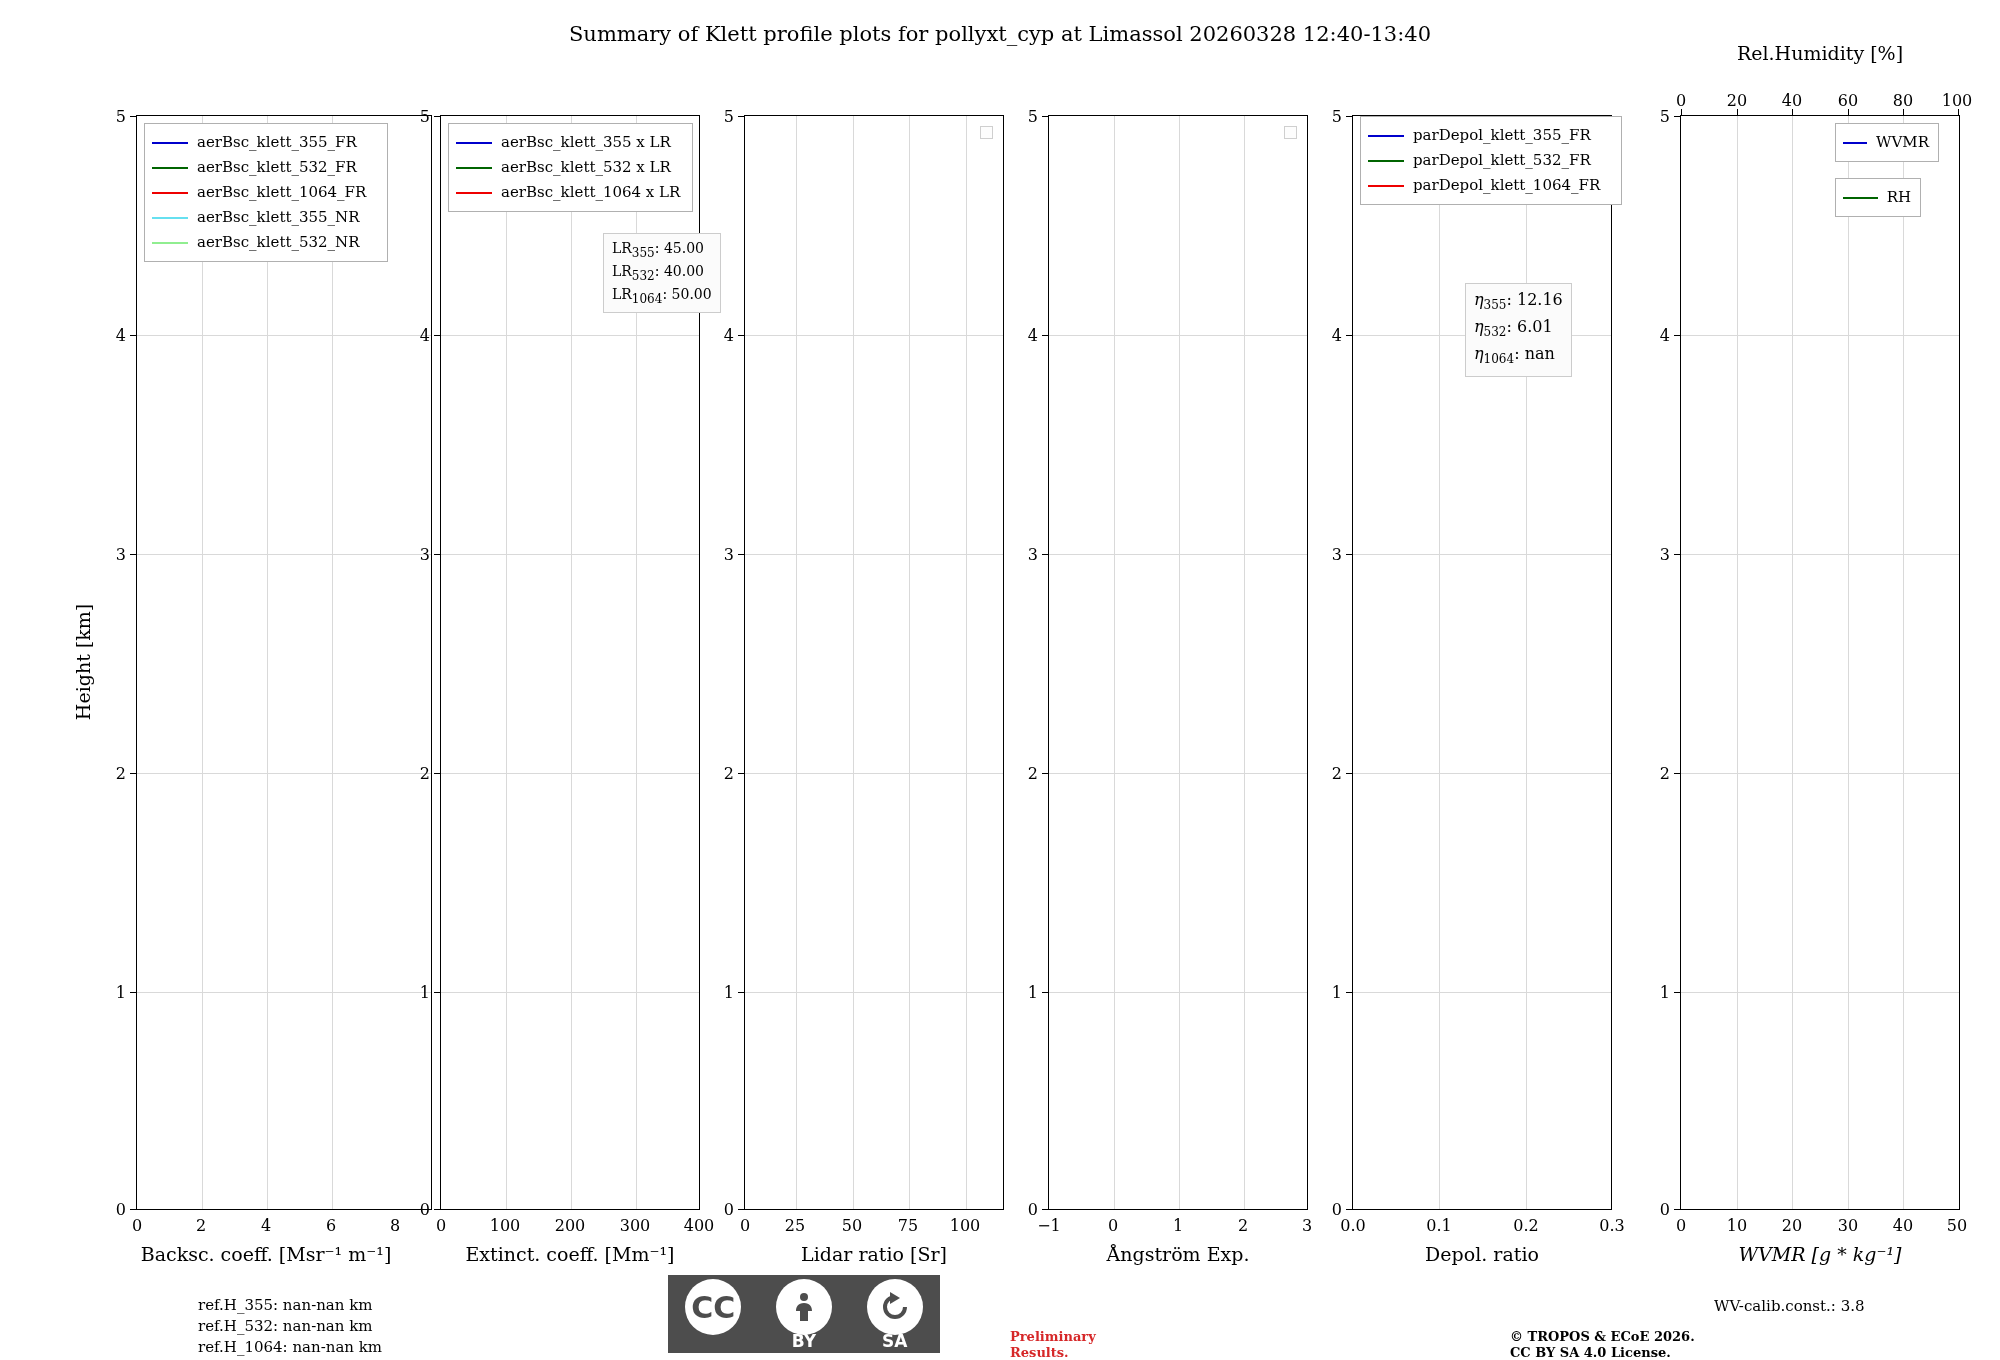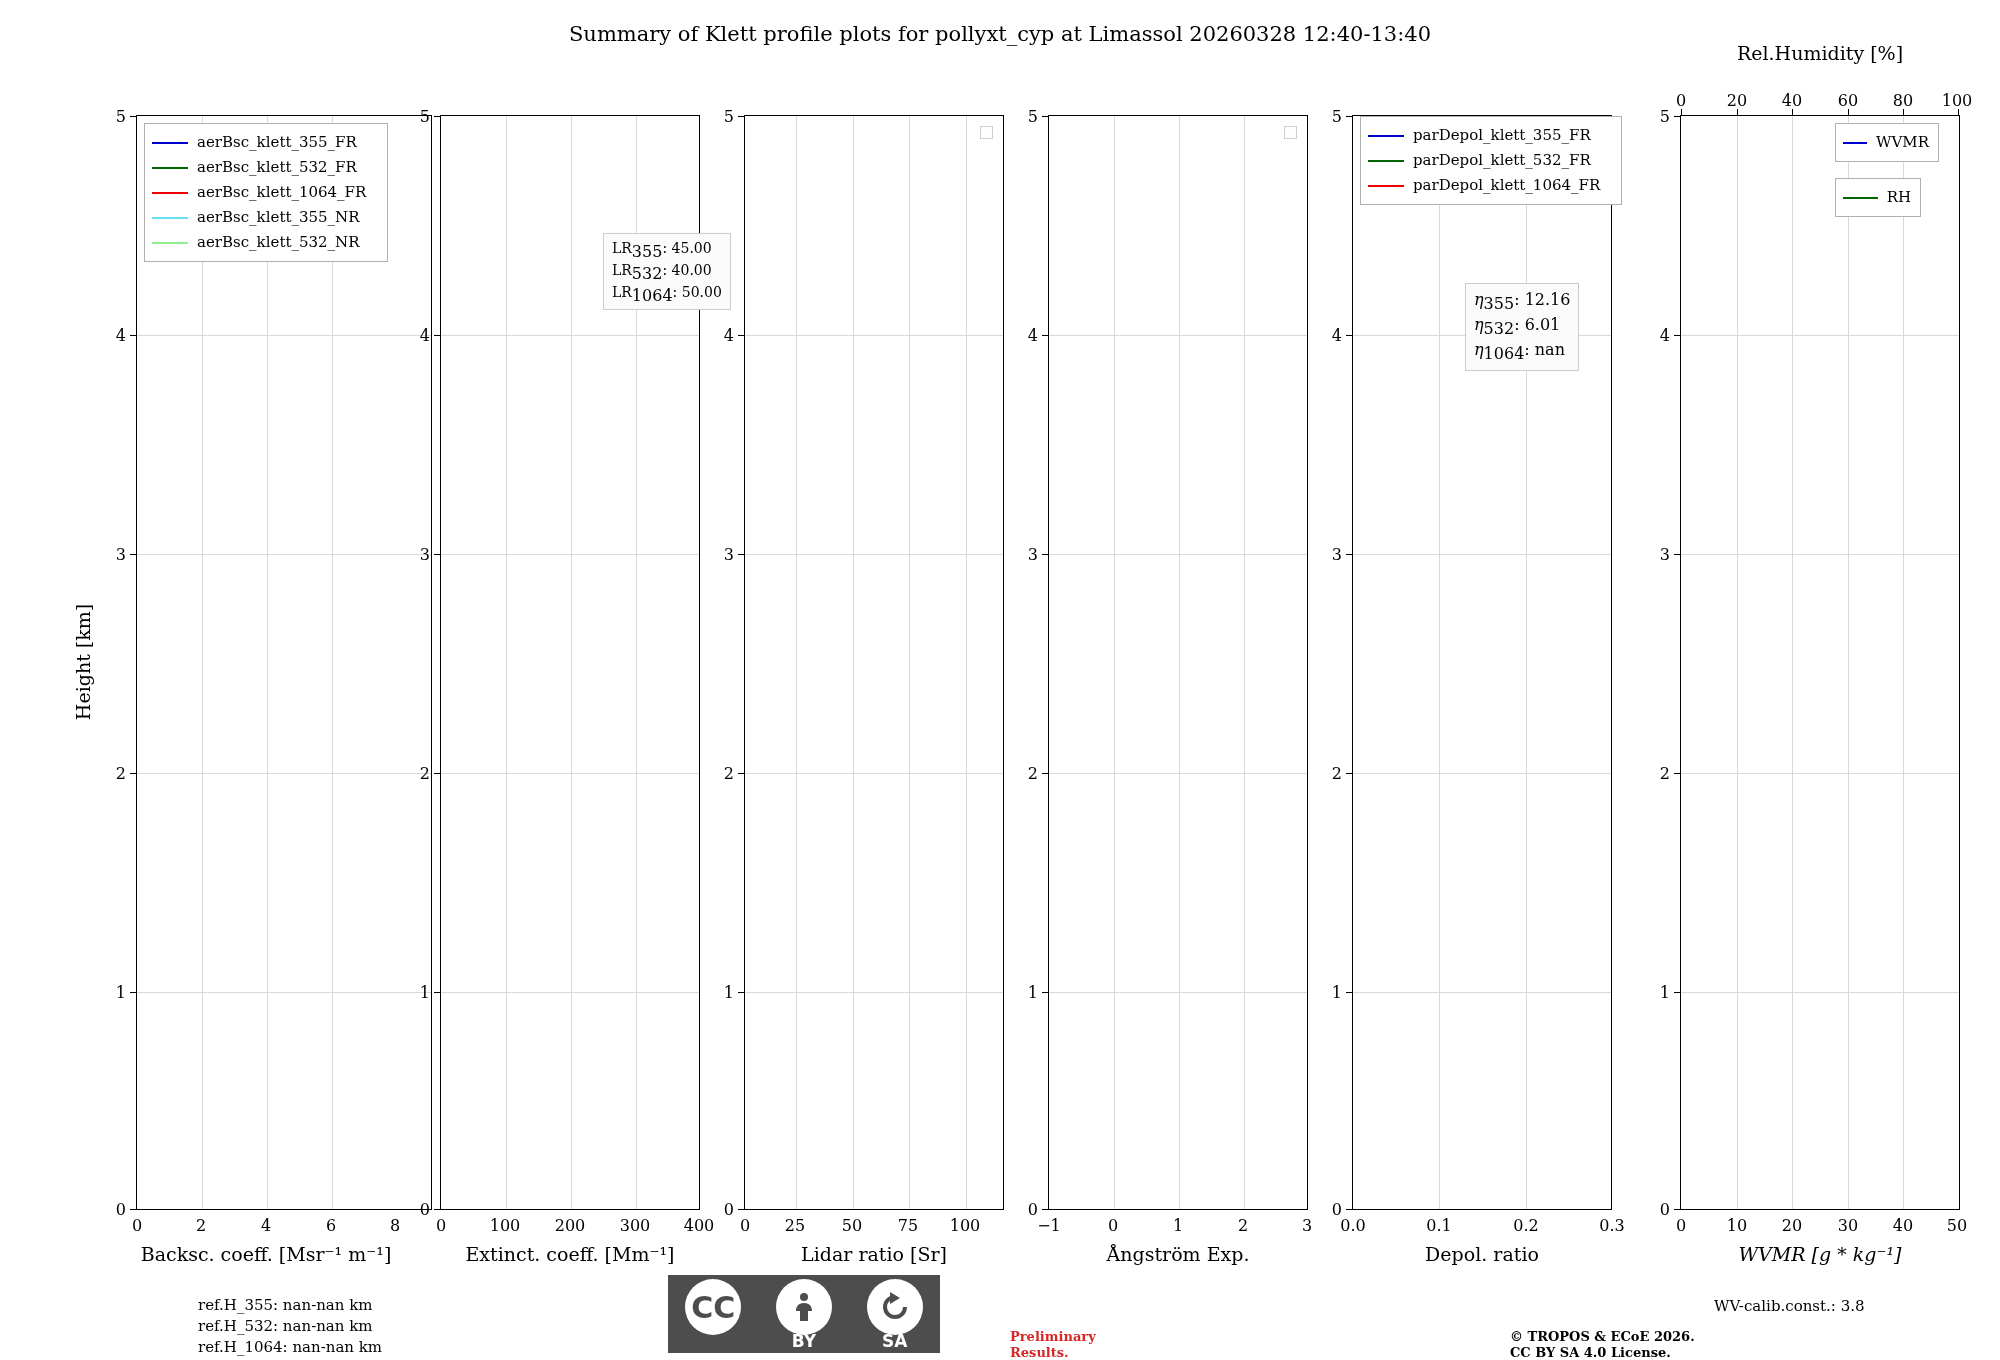--- a/index.html
+++ b/index.html
@@ -104,21 +104,21 @@
   }
   .textbox {
     position: absolute;
     background: #fbfbfb;
     border: 1px solid #cccccc;
     padding: 5px 8px;
     font-size: 14px;
     line-height: 18px;
     white-space: nowrap;
   }
-  .sub { font-size: 16px; vertical-align: sub; }
+  .sub { font-size: 12px; vertical-align: sub; }
   .ital { font-style: italic; }
   .caption-box {
     position: absolute;
     font-size: 15px;
     line-height: 21px;
     white-space: nowrap;
   }
   #prelim {
     position: absolute;
     color: #d62728;
@@ -244,20 +244,34 @@
 
 <div class="panel" id="p2" style="left:440px; width:260px;">
   <div class="grid-v" style="left:64.5px;"></div>
   <div class="grid-v" style="left:129.5px;"></div>
   <div class="grid-v" style="left:194.5px;"></div>
   <div class="grid-h" style="top:219px;"></div>
   <div class="grid-h" style="top:438px;"></div>
   <div class="grid-h" style="top:657px;"></div>
   <div class="grid-h" style="top:876px;"></div>
 
+  <div class="legend" style="left:7px; top:7px; width:245px;">
+    <div class="row">
+        <span class="swatch" style="border-top-color:#0000cc;"></span>
+        <span>aerBsc_klett_355 x LR</span>
+      </div>
+    <div class="row">
+        <span class="swatch" style="border-top-color:#006400;"></span>
+        <span>aerBsc_klett_532 x LR</span>
+      </div>
+    <div class="row">
+        <span class="swatch" style="border-top-color:#ee0000;"></span>
+        <span>aerBsc_klett_1064 x LR</span>
+      </div>
+  </div>
 
   <div class="textbox" style="left:162px; top:117px;">
     <div><span>LR</span><span class="sub">355</span>: <span>45.00</span></div>
     <div><span>LR</span><span class="sub">532</span>: <span>40.00</span></div>
     <div><span>LR</span><span class="sub">1064</span>: <span>50.00</span></div>
   </div>
 </div>
 <div class="tick-label-y" style="left:404px; top:116px; width:26px;">5</div>
 <div class="tick-label-y" style="left:404px; top:335px; width:26px;">4</div>
 <div class="tick-label-y" style="left:404px; top:554px; width:26px;">3</div>

